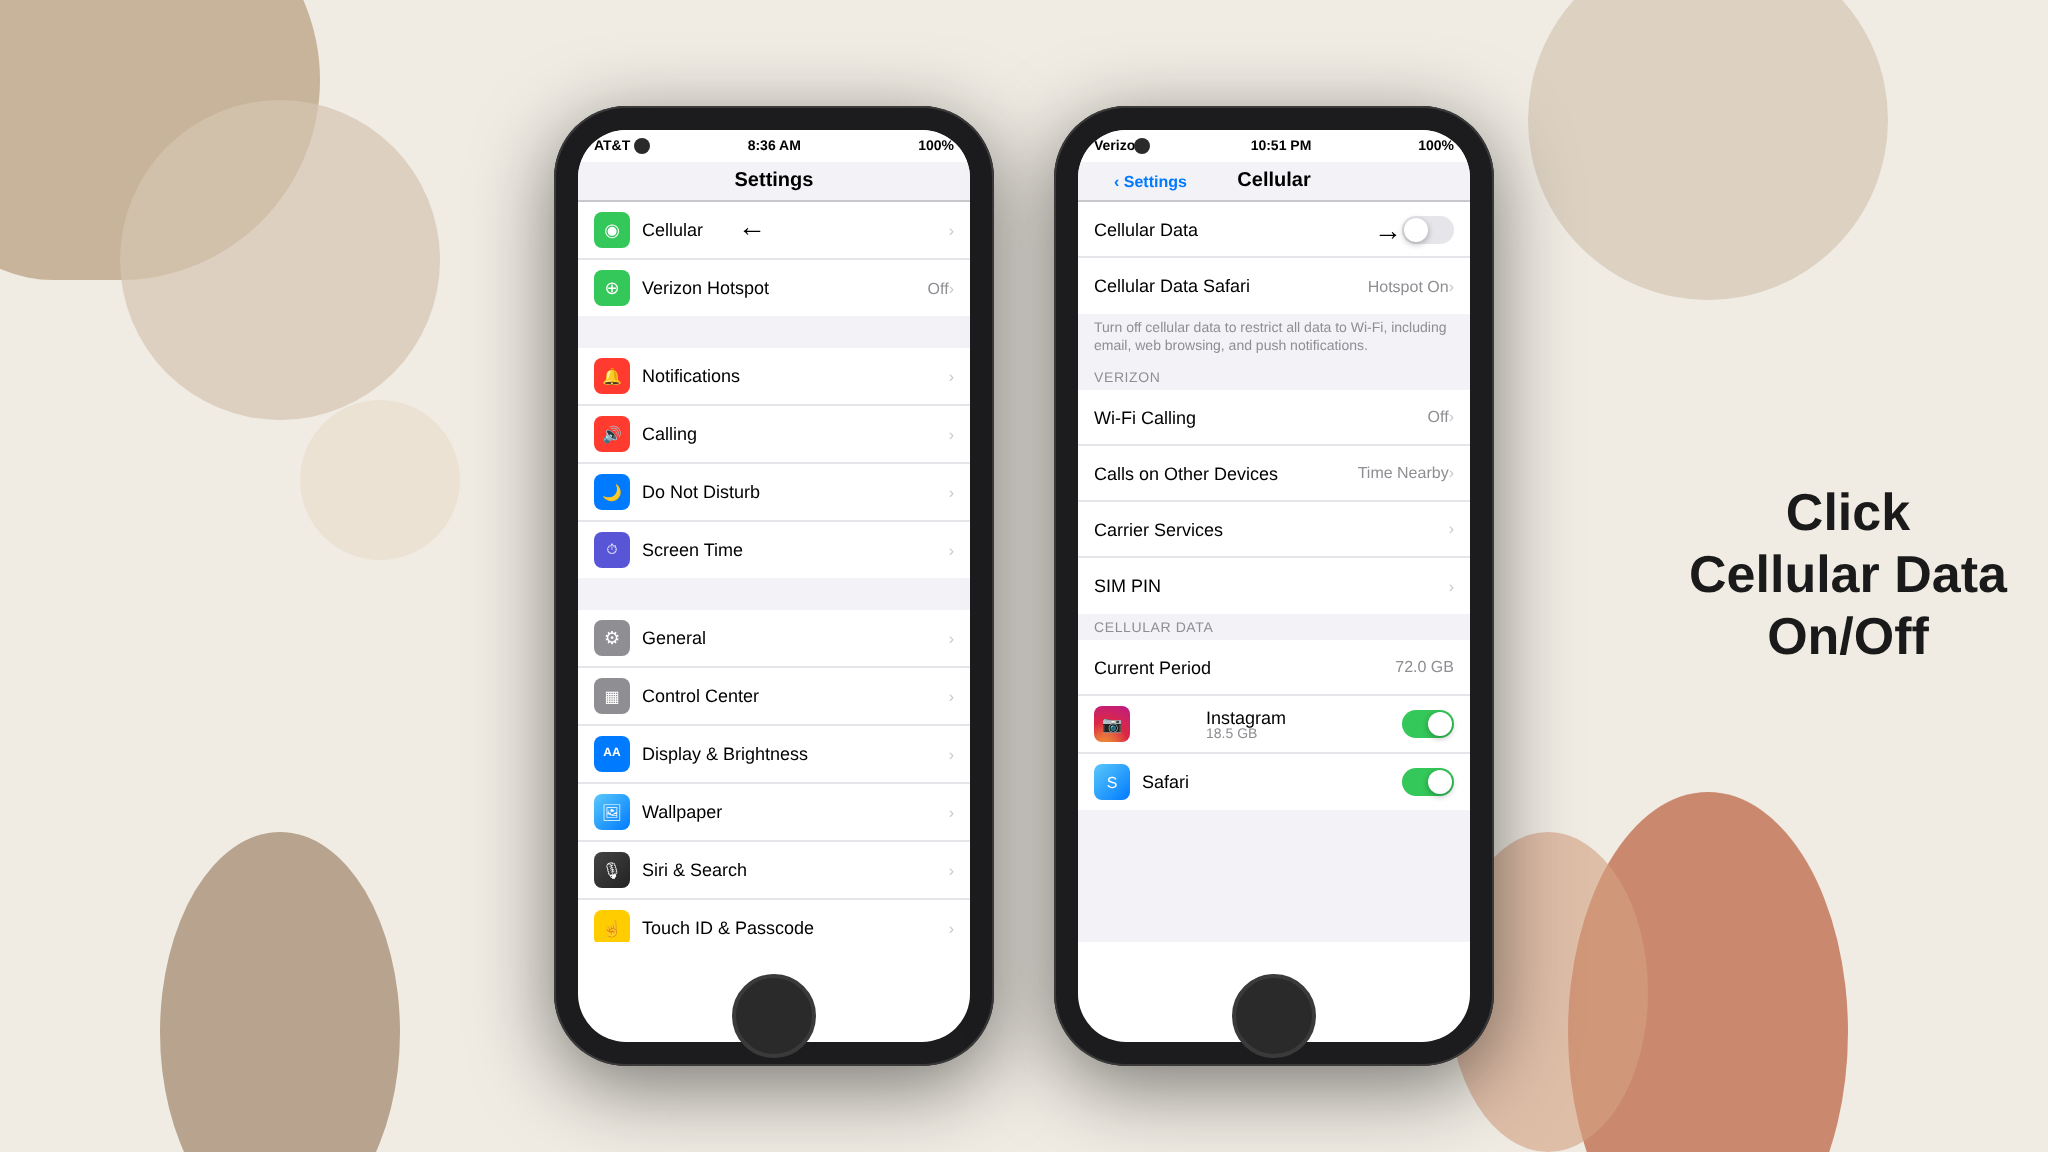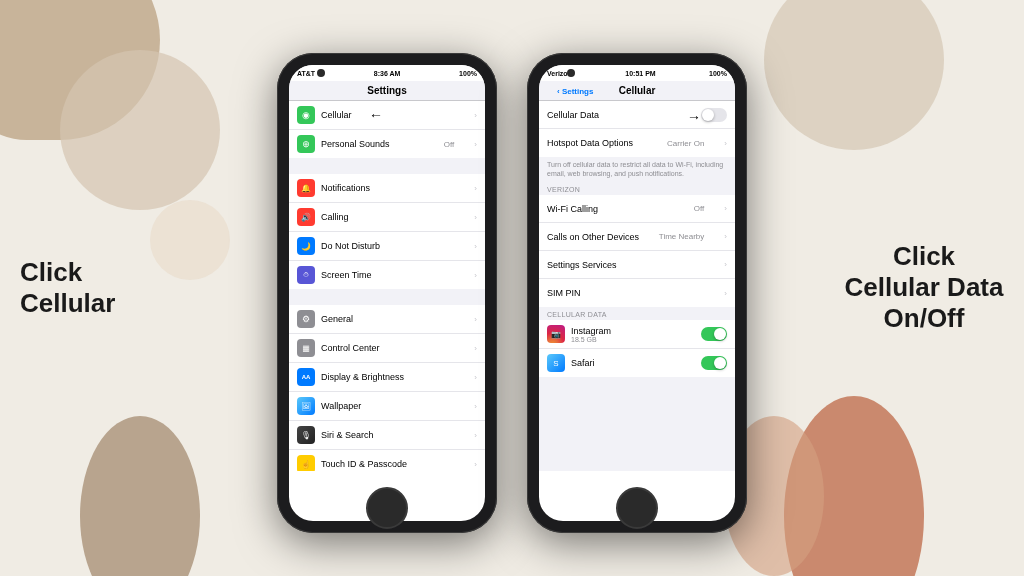--- a/index.html
+++ b/index.html
@@ -232,21 +232,21 @@
 
     .row-label {
       flex: 1;
       font-size: 9px;
       color: #000;
     }
 
     .row-value {
       font-size: 8px;
       color: #8e8e93;
-      margin-right: 20px;
+      margin-right: 0;
     }
 
     .row-chevron {
       color: #c7c7cc;
       font-size: 8px;
     }
 
     
     .toggle {
       width: 26px;
@@ -308,21 +308,20 @@
   <div class="shape shape-2"></div>
   <div class="shape shape-3"></div>
   <div class="shape shape-4"></div>
   <div class="shape shape-5"></div>
   <div class="shape shape-6"></div>
   <div class="shape shape-7"></div>
 </div>
 
 <div class="page-container">
 
-  <div class="left-label">Click Cellular</div>
 
   <div class="phones-wrapper">
 
     <div class="phone">
 
       <div class="phone-inner">
         <div class="screen">
 
           <div class="status-bar">
             <span>AT&amp;T</span>
@@ -339,21 +338,21 @@
             <div class="settings-section">
               <div class="settings-row">
                 <div class="row-icon icon-green">◉</div>
                 <span class="row-label">Cellular</span>
 
                 <span style="position:absolute; left:80px; top:4px; font-size:14px; font-weight:900; color:#000;">←</span>
                 <span class="row-chevron">›</span>
               </div>
               <div class="settings-row">
                 <div class="row-icon icon-green">⊕</div>
-                <span class="row-label">Personal Sounds</span>
+                <span class="row-label">Verizon Hotspot</span>
                 <span class="row-value">Off</span>
                 <span class="row-chevron">›</span>
               </div>
             </div>
 
             <div class="settings-section-gap"></div>
 
             <div class="settings-section">
               <div class="settings-row">
                 <div class="row-icon icon-red" style="font-size:8px;">🔔</div>
@@ -437,55 +436,59 @@
           <div class="settings-list">
 
             <div class="settings-section">
               <div class="settings-row" style="position:relative;">
                 <span class="row-label">Cellular Data</span>
 
                 <span style="position:absolute; right:34px; top:6px; font-size:14px; font-weight:900; color:#000;">→</span>
                 <div class="toggle off"></div>
               </div>
               <div class="settings-row">
-                <span class="row-label">Hotspot Data Options</span>
-                <span class="row-value">Carrier On</span>
+                <span class="row-label">Cellular Data Safari</span>
+                <span class="row-value">Hotspot On</span>
                 <span class="row-chevron">›</span>
               </div>
             </div>
 
             <div class="description-text">Turn off cellular data to restrict all data to Wi-Fi, including email, web browsing, and push notifications.</div>
 
             <div class="section-label-text">VERIZON</div>
             <div class="settings-section">
               <div class="settings-row">
                 <span class="row-label">Wi-Fi Calling</span>
                 <span class="row-value">Off</span>
                 <span class="row-chevron">›</span>
               </div>
               <div class="settings-row">
                 <span class="row-label">Calls on Other Devices</span>
                 <span class="row-value">Time Nearby</span>
                 <span class="row-chevron">›</span>
               </div>
               <div class="settings-row">
-                <span class="row-label">Settings Services</span>
+                <span class="row-label">Carrier Services</span>
                 <span class="row-chevron">›</span>
               </div>
               <div class="settings-row">
                 <span class="row-label">SIM PIN</span>
                 <span class="row-chevron">›</span>
               </div>
             </div>
 
             <div class="section-label-text">CELLULAR DATA</div>
             <div class="settings-section">
               <div class="settings-row">
+                <span class="row-label">Current Period</span>
+                <span class="row-value">72.0 GB</span>
+              </div>
+              <div class="settings-row">
                 <div class="row-icon icon-pink" style="font-size:8px; background: radial-gradient(circle at 30% 110%, #f09433 0%, #e6683c 25%, #dc2743 50%, #cc2366 75%, #bc1888 100%);">📷</div>
-                <div style="flex:1;">
+                <div style="flex:1;margin-left:32px;">
                   <div style="font-size:9px;">Instagram</div>
                   <div style="font-size:7px; color:#8e8e93;">18.5 GB</div>
                 </div>
                 <div class="toggle on"></div>
               </div>
               <div class="settings-row">
                 <div class="row-icon icon-blue" style="font-size:8px; background: linear-gradient(135deg, #5ac8fa, #007aff);">S</div>
                 <span class="row-label">Safari</span>
                 <div class="toggle on"></div>
               </div>

